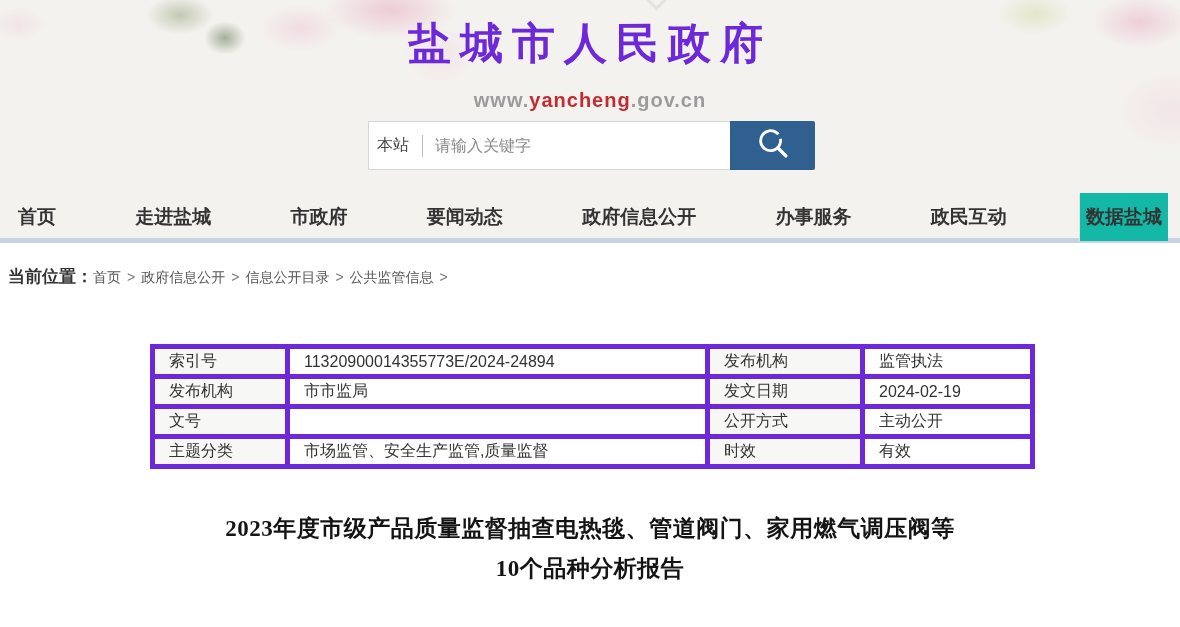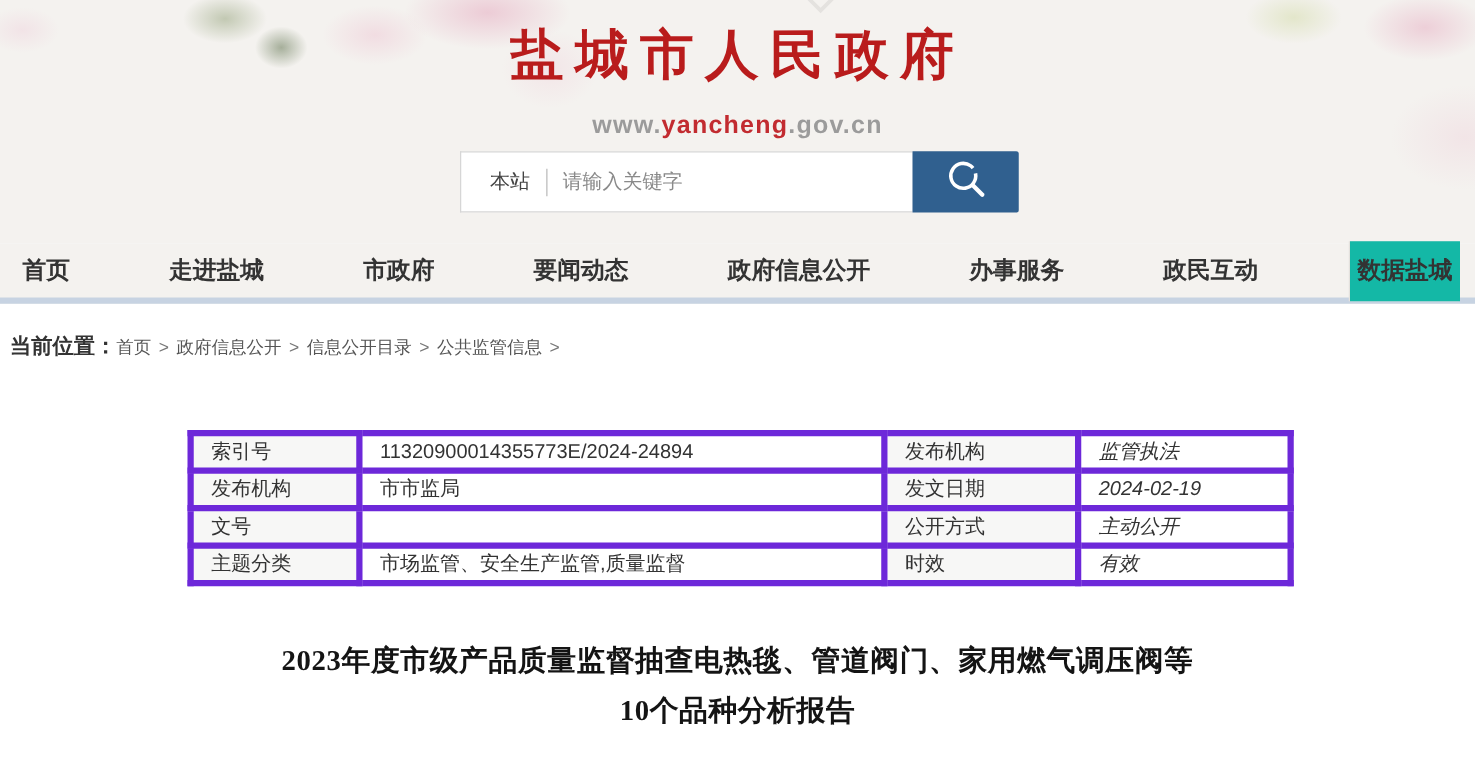--- a/index.html
+++ b/index.html
@@ -17,31 +17,31 @@
       radial-gradient(ellipse 30px 24px at 225px 38px, rgba(88,108,70,0.50), rgba(88,108,70,0) 70%),
       radial-gradient(ellipse 70px 38px at 1140px 22px, rgba(231,178,197,0.55), rgba(231,178,197,0) 70%),
       radial-gradient(ellipse 55px 30px at 1035px 14px, rgba(203,214,152,0.42), rgba(203,214,152,0) 70%),
       radial-gradient(ellipse 42px 26px at 18px 24px, rgba(238,205,218,0.40), rgba(238,205,218,0) 70%),
       radial-gradient(ellipse 85px 60px at 1172px 110px, rgba(236,198,211,0.30), rgba(236,198,211,0) 70%);
   }
   .top-chevron { position: absolute; left: 648px; top: -10px; width: 17px; height: 17px;
     border: 3px solid #e4e2df; transform: rotate(45deg); background: transparent; }
 
   .site-title { position: relative; text-align: center; padding-top: 15px;
-    font-size: 43px; font-weight: bold; letter-spacing: 9px; color: #b91c1c; }
+    font-size: 43px; font-weight: bold; letter-spacing: 9px; color: #6d28d9; }
   .site-url { position: relative; text-align: center; margin-top: 16px;
     font-size: 20px; font-weight: bold; letter-spacing: 1px; }
   .site-url .gray { color: #9b9b9b; }
   .site-url .red  { color: #c22b30; }
 
   
   .search-wrap { position: absolute; left: 368px; top: 121px; width: 447px; height: 49px;
     display: flex; }
   .search-box { display: flex; align-items: center; width: 362px; height: 49px;
-    background: #fff; border: 1px solid #d6d6d6; border-right: none; padding-left: 23px; }
+    background: #fff; border: 1px solid #d6d6d6; border-right: none; padding-left: 8px; }
   .search-scope { font-size: 16px; color: #444; white-space: nowrap; }
   .search-divider { width: 1px; height: 22px; background: #bbb; margin: 0 12px 0 13px; }
   .search-input { flex: 1; border: none; outline: none; background: transparent;
     font-size: 16px; color: #0f766e; font-family: "Liberation Sans", sans-serif; }
   .search-input::placeholder { color: #8a8a8a; }
   .search-btn { width: 85px; height: 49px; background: #30608f; border: none; cursor: pointer;
     display: flex; align-items: center; justify-content: center; border-radius: 0 2px 2px 0; }
 
   
   .nav { position: relative; width: 1180px; height: 48px; background: #f4f2ef;
@@ -58,21 +58,21 @@
   .breadcrumb .sep { color: #777; margin: 0 6px; }
 
   
   .info-table { margin: 56px 0 0 150px; border-collapse: collapse;
     width: 880px; table-layout: fixed; }
   .info-table td { border: 5px solid #6d28d9; height: 30px; font-size: 16px;
     color: #333; padding: 2px 10px 2px 14px; overflow: hidden; white-space: nowrap; }
   .info-table { border: 1px solid #c9c9c9; border-bottom: 2px solid #a3a3a3; }
   .info-table td.lbl { background: #f7f7f6; }
   .col-l1 { width: 135px; } .col-v1 { width: 420px; }
-  .col-l2 { width: 155px; } .col-v2 { width: 170px; font-style: italic; }
+  .col-l2 { width: 155px; } .col-v2 { width: 170px; }
 
   
   .doc-title { margin-top: 40px; text-align: center;
     font-family: "Liberation Serif", serif; font-weight: bold;
     font-size: 23px; color: #141414; line-height: 40px; letter-spacing: 0.5px; }
 </style>
 </head>
 <body>
 
 <div class="header">

